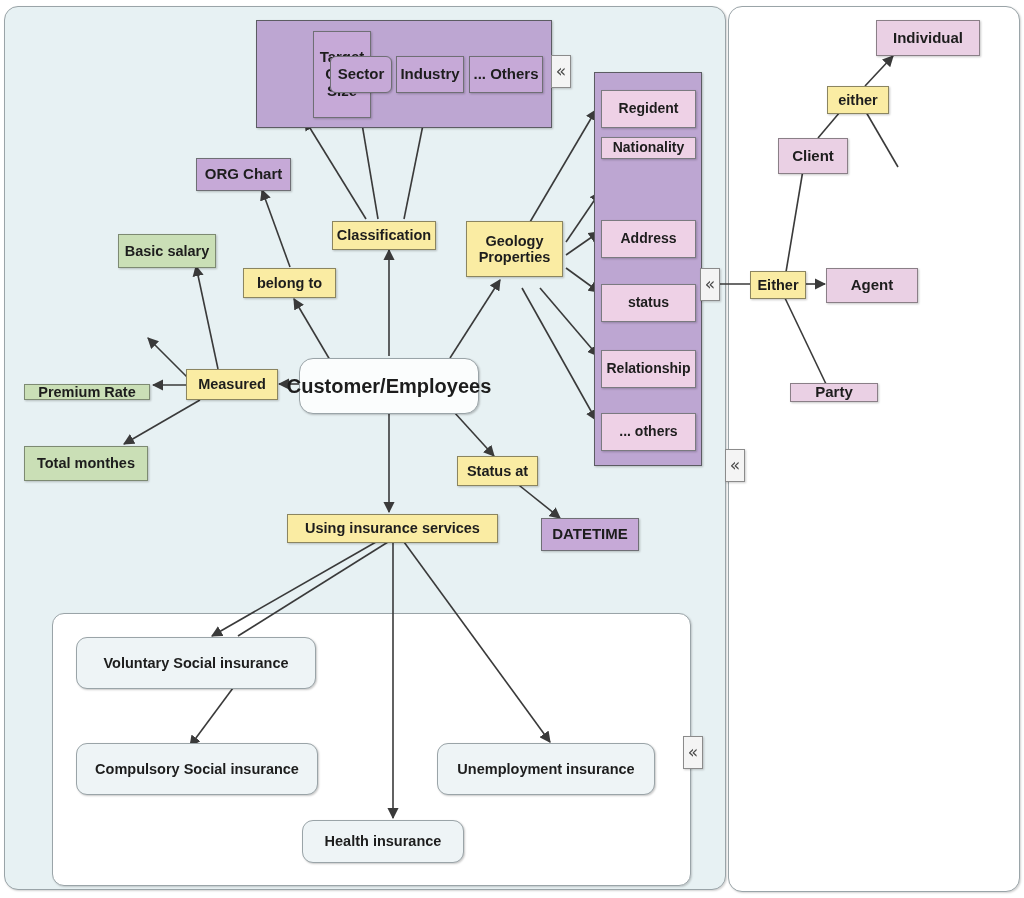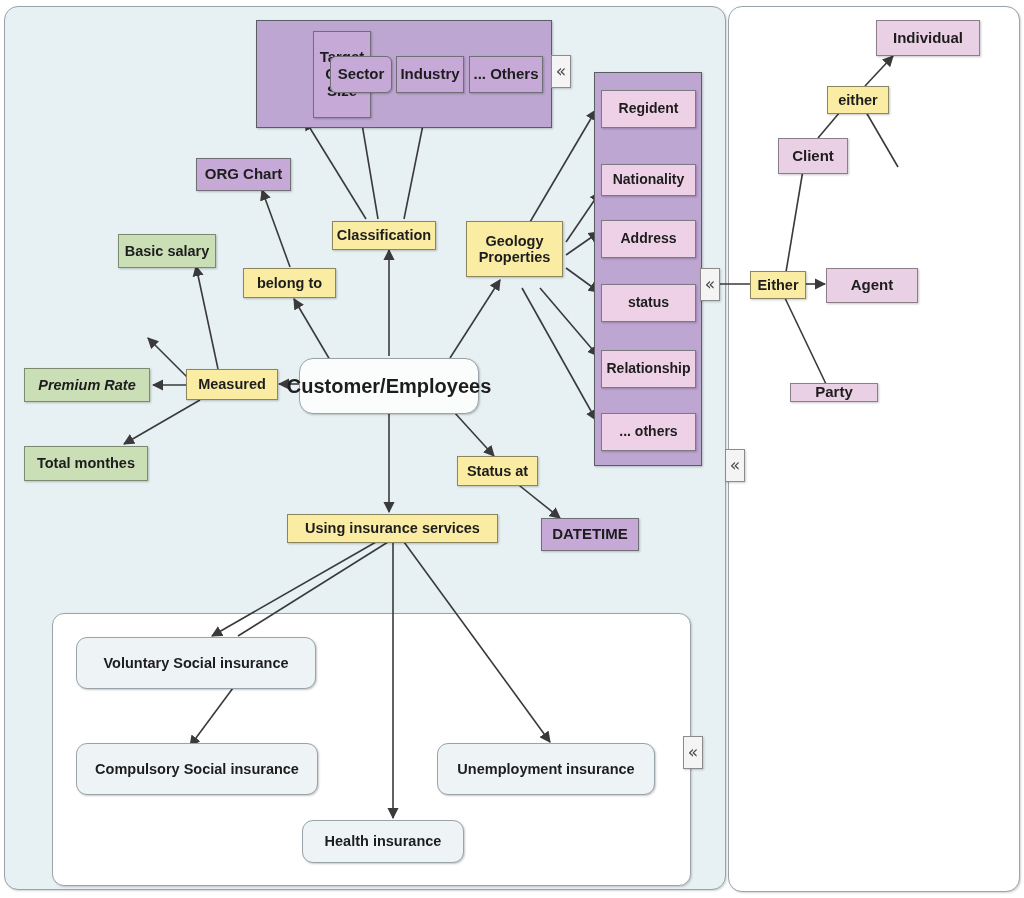--- a/index.html
+++ b/index.html
@@ -209,32 +209,32 @@
   <div class="node n-purple" style="left:469px; top:56px; width:74px; height:37px;">... Others</div>
   <div class="collapse-handle" style="left:551px; top:55px;">«</div>
 
   <div class="node n-purple" style="left:196px; top:158px; width:95px; height:33px;">ORG Chart</div>
 
   <div class="node n-yellow" style="left:332px; top:221px; width:104px; height:29px;">Classification</div>
 
   <div class="node n-yellow" style="left:243px; top:268px; width:93px; height:30px;">belong to</div>
 
   <div class="node n-green" style="left:118px; top:234px; width:98px; height:34px;">Basic salary</div>
-  <div class="node n-green" style="left:24px; top:368px; width:126px; height:34px;font-style:italic;">Premium Rate</div>
+  <div class="node n-green" style="left:24px; top:384px; width:126px; height:16px;">Premium Rate</div>
   <div class="node n-green" style="left:24px; top:446px; width:124px; height:35px;">Total monthes</div>
 
   <div class="node n-yellow" style="left:186px; top:369px; width:92px; height:31px;">Measured</div>
 
   <div class="node n-root" style="left:299px; top:358px; width:180px; height:56px;">Customer/Employees</div>
 
   <div class="node n-yellow" style="left:466px; top:221px; width:97px; height:56px;">Geology Properties</div>
 
   <div class="node n-purple-group" style="left:594px; top:72px; width:108px; height:394px;"></div>
   <div class="node n-pink-sub" style="left:601px; top:90px; width:95px; height:38px;">Regident</div>
-  <div class="node n-pink-sub" style="left:601px; top:164px; width:95px; height:32px;">Nationality</div>
+  <div class="node n-pink-sub" style="left:601px; top:137px; width:95px; height:22px;">Nationality</div>
   <div class="node n-pink-sub" style="left:601px; top:220px; width:95px; height:38px;">Address</div>
   <div class="node n-pink-sub" style="left:601px; top:284px; width:95px; height:38px;">status</div>
   <div class="node n-pink-sub" style="left:601px; top:350px; width:95px; height:38px;">Relationship</div>
   <div class="node n-pink-sub" style="left:601px; top:413px; width:95px; height:38px;">... others</div>
   <div class="collapse-handle" style="left:700px; top:268px;">«</div>
 
   <div class="node n-yellow" style="left:457px; top:456px; width:81px; height:30px;">Status at</div>
   <div class="node n-purple" style="left:541px; top:518px; width:98px; height:33px;">DATETIME</div>
 
   <div class="node n-yellow" style="left:287px; top:514px; width:211px; height:29px;">Using insurance services</div>

